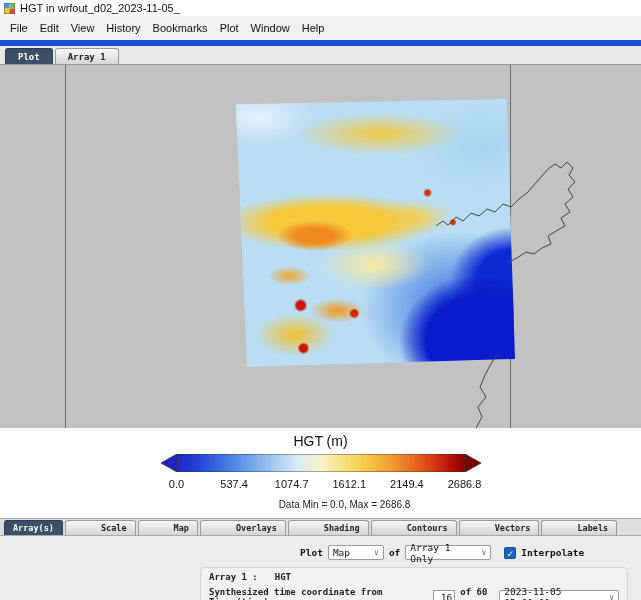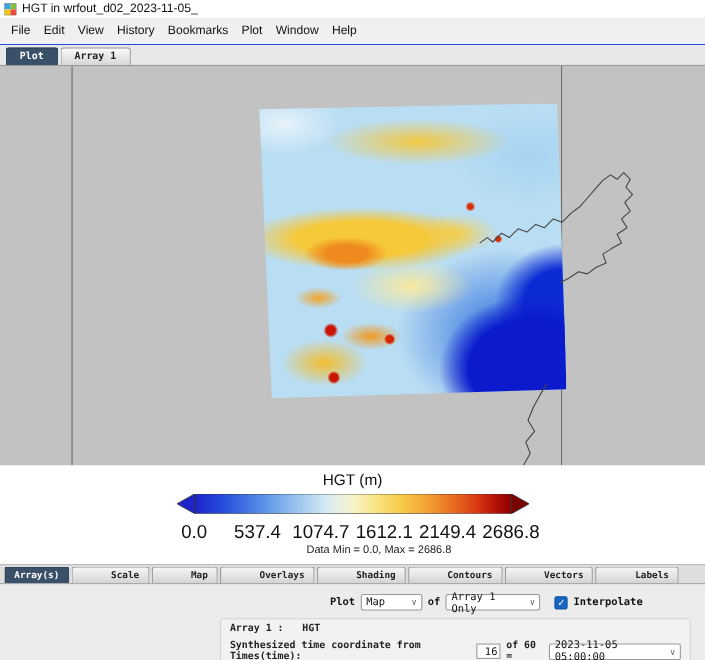--- a/index.html
+++ b/index.html
@@ -7,21 +7,21 @@
   body { font-family: "Liberation Sans", sans-serif; background: #fff; }
 
   .window { width: 641px; height: 600px; display: flex; flex-direction: column; }
 
   
   .titlebar { height: 16px; background: #ffffff; display: flex; align-items: center; padding: 0 4px; flex: 0 0 auto; }
   .app-icon { width: 11px; height: 11px; margin-right: 5px; flex: 0 0 auto; }
   .title-text { font-size: 11px; color: #111; white-space: nowrap; }
 
   
-  .menubar { height: 17px; background: #f0f0f0; display: flex; align-items: center; padding: 12px 4px; border-bottom: 1px solid #1d4ed8; flex: 0 0 auto; }
+  .menubar { height: 17px; background: #f0f0f0; display: flex; align-items: center; padding: 12px 4px; border-bottom: 6px solid #1d4ed8; flex: 0 0 auto; }
   .menu-item { font-size: 11px; color: #111; padding: 1px 6px; cursor: default; }
 
   
   .tabbar { height: 19px; background: #e8e8e8; display: flex; align-items: flex-end; padding: 0 0 0 5px; border-bottom: 1px solid #9a9a9a; flex: 0 0 auto; }
   .tab { font-family: "DejaVu Sans Mono", monospace; font-size: 9px; font-weight: bold; padding: 3px 12px 2px 12px; margin-right: 2px; border-radius: 3px 3px 0 0; }
   .tab.selected { background: #3a5068; color: #ffffff; border: 1px solid #2c3e50; border-bottom: none; }
   .tab.unselected { background: linear-gradient(#fafafa, #d6d6d6); color: #222; border: 1px solid #9a9a9a; border-bottom: none; }
 
   
   .plotarea { position: relative; height: 363px; background: #c2c2c2; overflow: hidden; flex: 0 0 auto; }
@@ -53,21 +53,21 @@
       radial-gradient(ellipse 70px 38px at 9% 7%, #e6f2fa 0%, rgba(230,242,250,0) 75%),
       linear-gradient(#b9ddf3, #b9ddf3);
   }
   .coastline-svg { position: absolute; left: 0; top: 0; pointer-events: none; }
 
   
   .legend { height: 90px; background: #ffffff; text-align: center; flex: 0 0 auto; }
   .legend-title { font-size: 14px; color: #111; padding-top: 5px; }
   .colorbar-wrap { margin-top: 5px; }
   .ticks { position: relative; width: 288px; height: 14px; margin: 2px auto 0 auto; }
-  .ticks span { position: absolute; transform: translateX(-50%); font-size: 17px; color: #111; white-space: nowrap; }
+  .ticks span { position: absolute; transform: translateX(-50%); font-size: 11px; color: #111; white-space: nowrap; }
   .stats { font-size: 10px; color: #222; margin-top: 7px; margin-left: 48px; }
 
   
   .controlpanel { flex: 1 1 auto; background: #ececec; border-top: 1px solid #a8a8a8; font-family: "DejaVu Sans Mono", monospace; }
   .ctabs { height: 17px; background: #dedede; display: flex; align-items: flex-end; padding-left: 4px; border-bottom: 1px solid #aaaaaa; }
   .ctab { font-size: 8.5px; font-weight: bold; padding: 2px 8px 2px 8px; margin-right: 2px; border-radius: 3px 3px 0 0; color: #222; }
   .ctab.selected { background: #3a5068; color: #fff; border: 1px solid #2c3e50; border-bottom: none; }
   .ctab.unselected { background: linear-gradient(#f6f6f6, #d4d4d4); border: 1px solid #9a9a9a; border-bottom: none; padding-left: 35px; }
 
   .row1 { display: flex; align-items: center; gap: 5px; margin: 9px 0 0 300px; font-size: 9.5px; font-weight: bold; color: #111; }

